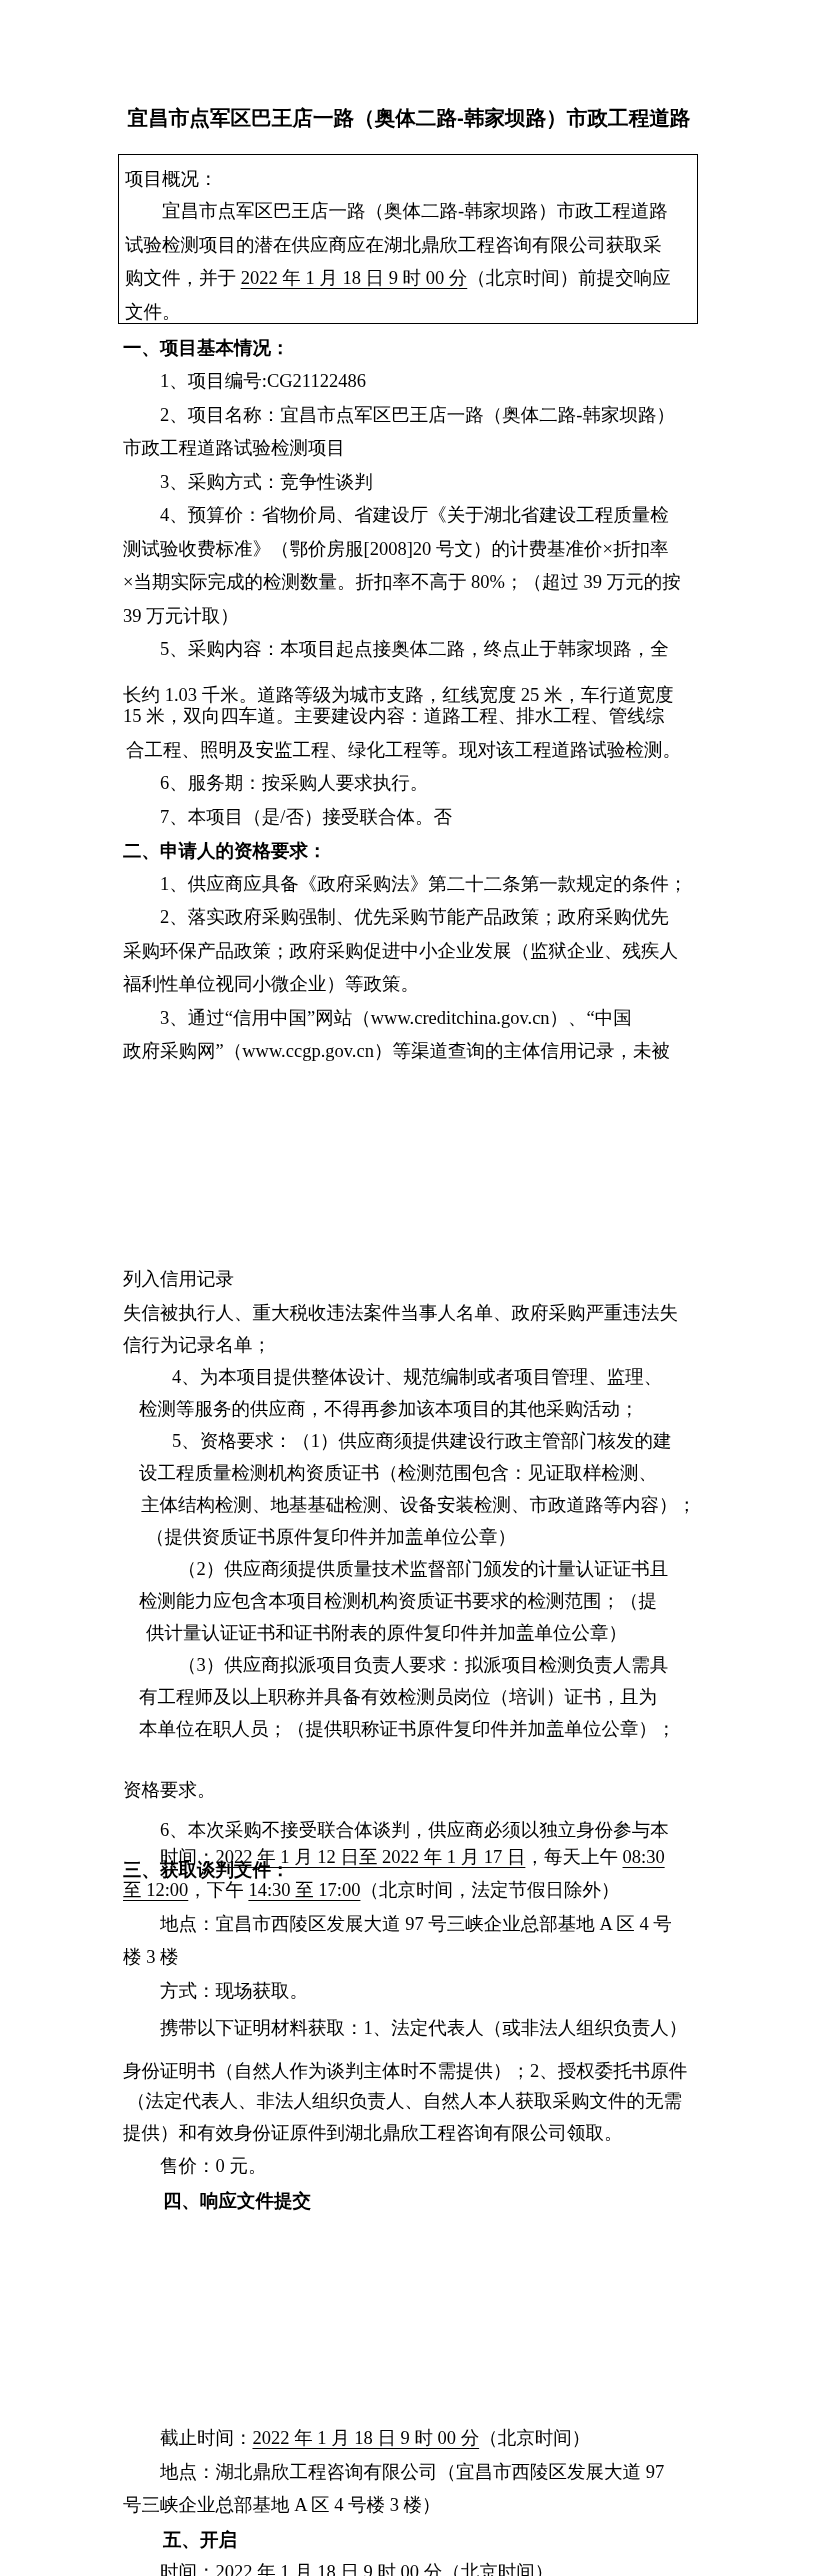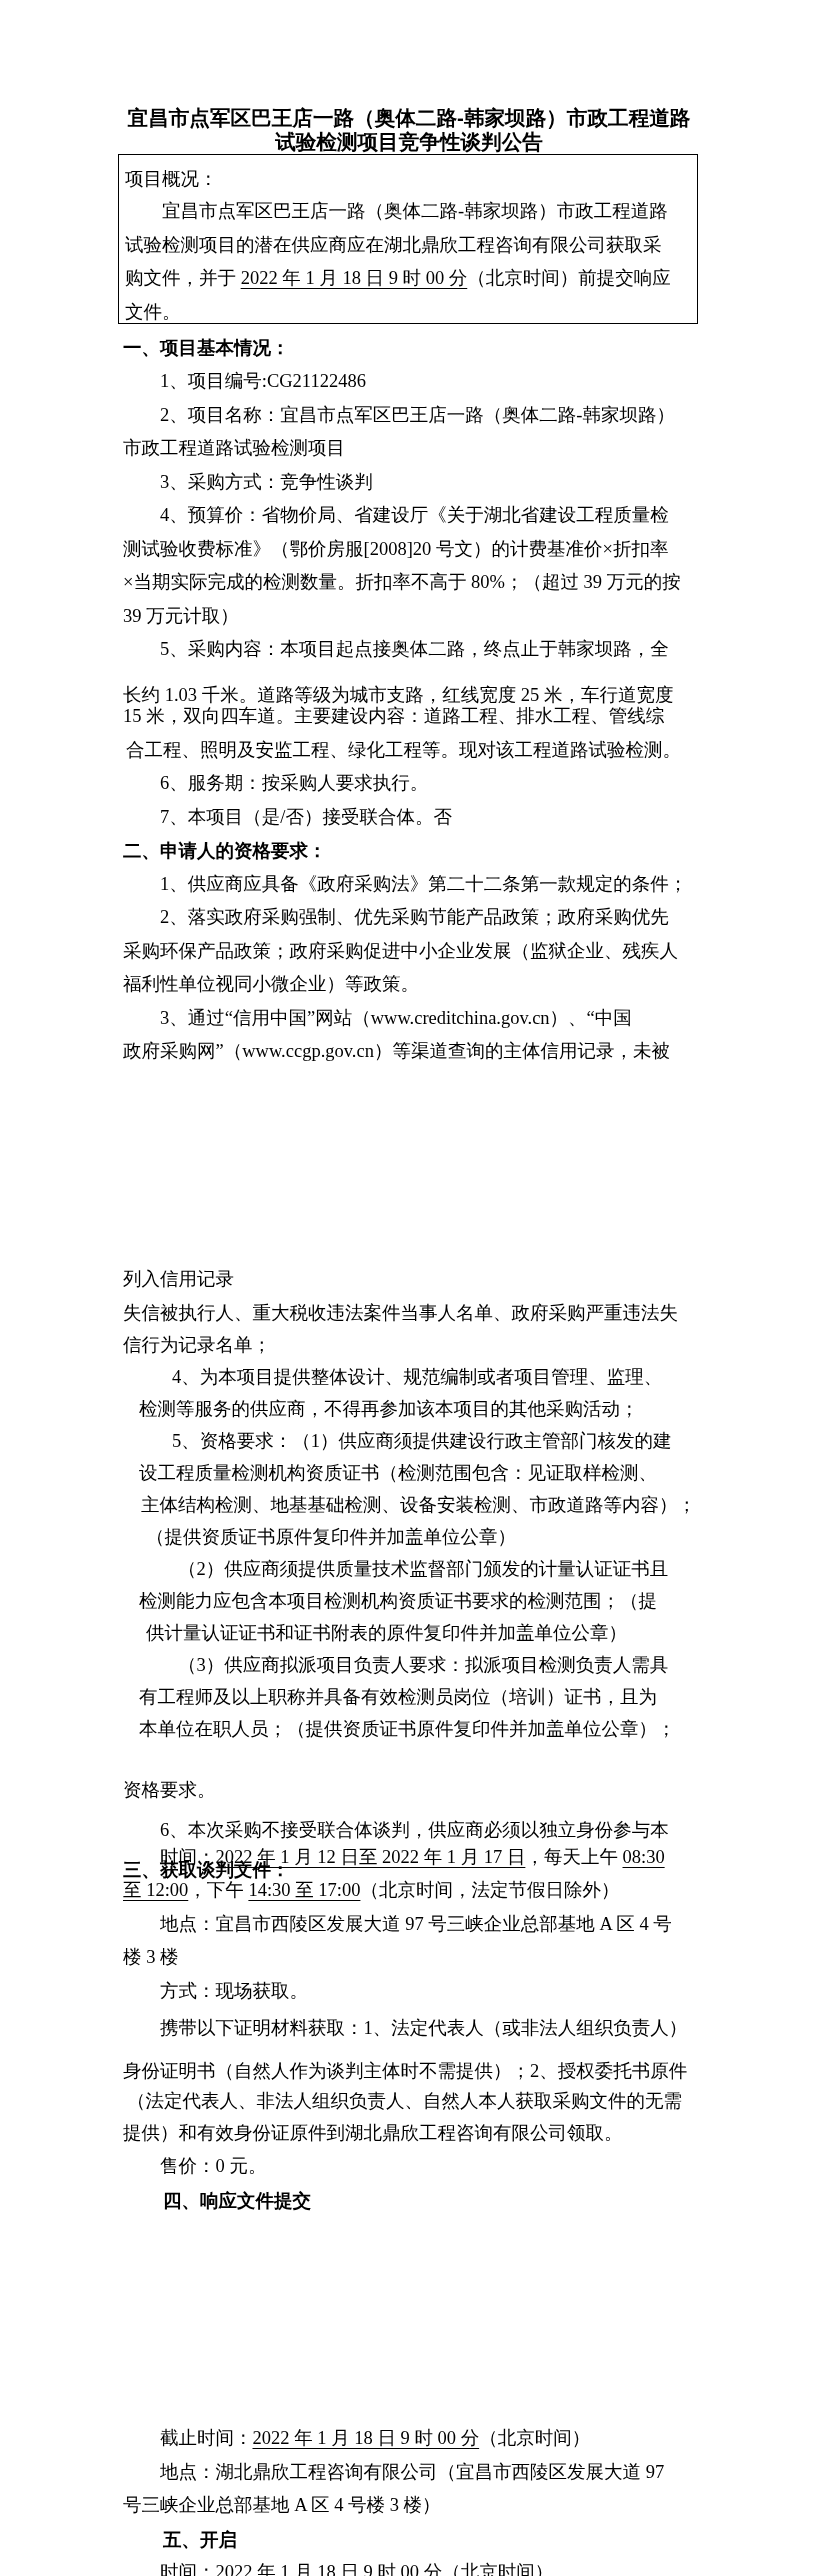--- a/index.html
+++ b/index.html
@@ -41,21 +41,20 @@
     border:1.5px solid #000000;
     box-sizing:border-box;
     background:transparent;
   }
 </style>
 </head>
 <body>
 
 <div id="page">
   <div class="title-line" style="top:107px;">宜昌市点军区巴王店一路（奥体二路-韩家坝路）市政工程道路</div>
-  <div class="title-line" style="top:131px;">试验检测项目竞争性谈判公告</div>
   <div id="overview-box" style="left: 118px; top: 154px; width: 580px; height: 170px; border-color: rgb(0, 0, 0);"></div>
   <div id="doc-body">
       <div class="line" style="top: 169px; left: 125px;"><span>项目概况：</span></div>
       <div class="line" style="top: 201px; left: 162px;"><span>宜昌市点军区巴王店一路（奥体二路-韩家坝路）市政工程道路</span></div>
       <div class="line" style="top: 235px; left: 125px; text-align: center;"><span>试验检测项目的潜在供应商应在湖北鼎欣工程咨询有限公司获取采</span></div>
       <div class="line" style="top: 268px; left: 125px;"><span>购文件，并于 </span><span class="u">2022 年 1 月 18 日 9 时 00 分</span><span>（北京时间）前提交响应</span></div>
       <div class="line" style="top: 302px; left: 125px;"><span>文件。</span></div>
       <div class="line h" style="top: 337px; left: 123px;"><span>一、项目基本情况：</span></div>
       <div class="line" style="top: 371px; left: 160px;"><span>1、项目编号:CG21122486</span></div>
       <div class="line" style="top: 405px; left: 160px;"><span>2、项目名称：宜昌市点军区巴王店一路（奥体二路-韩家坝路）</span></div>
@@ -85,21 +84,21 @@
       <div class="line" style="top: 1399px; left: 139px;"><span>检测等服务的供应商，不得再参加该本项目的其他采购活动；</span></div>
       <div class="line" style="top: 1431px; left: 172px;"><span>5、资格要求：（1）供应商须提供建设行政主管部门核发的建</span></div>
       <div class="line" style="top: 1463px; left: 139px;"><span>设工程质量检测机构资质证书（检测范围包含：见证取样检测、</span></div>
       <div class="line" style="top: 1495px; left: 141px;"><span>主体结构检测、地基基础检测、设备安装检测、市政道路等内容）；</span></div>
       <div class="line" style="top: 1527px; left: 146px;"><span>（提供资质证书原件复印件并加盖单位公章）</span></div>
       <div class="line" style="top: 1559px; left: 178px;"><span>（2）供应商须提供质量技术监督部门颁发的计量认证证书且</span></div>
       <div class="line" style="top: 1591px; left: 139px;"><span>检测能力应包含本项目检测机构资质证书要求的检测范围；（提</span></div>
       <div class="line" style="top: 1623px; left: 146px;"><span>供计量认证证书和证书附表的原件复印件并加盖单位公章）</span></div>
       <div class="line" style="top: 1655px; left: 178px;"><span>（3）供应商拟派项目负责人要求：拟派项目检测负责人需具</span></div>
       <div class="line" style="top: 1687px; left: 139px;"><span>有工程师及以上职称并具备有效检测员岗位（培训）证书，且为</span></div>
-      <div class="line" style="top: 1719px; left: 139px;"><span>本单位在职人员；（提供资质证书原件复印件并加盖单位公章）；</span></div>
+      <div class="line" style="top: 1719px; left: 139px;"><span>本单位在职人员；（提供职称证书原件复印件并加盖单位公章）；</span></div>
       <div class="line" style="top: 1820px; left: 160px;"><span>6、本次采购不接受联合体谈判，供应商必须以独立身份参与本</span></div>
       <div class="line" style="top: 1780px; left: 123px;"><span>资格要求。</span></div>
       <div class="line h" style="top: 1822px; left: 123px; margin-top: 37px;"><span>三、获取谈判文件：</span></div>
       <div class="line" style="top: 1847px; left: 160px;"><span>时间：</span><span class="u">2022 年 1 月 12 日至 2022 年 1 月 17 日</span><span>，每天上午 </span><span class="u">08:30</span></div>
       <div class="line" style="top: 1880px; left: 123px;"><span class="u">至 12:00</span><span>，下午 </span><span class="u">14:30 至 17:00</span><span>（北京时间，法定节假日除外）</span></div>
       <div class="line" style="top: 1914px; left: 160px;"><span>地点：宜昌市西陵区发展大道 97 号三峡企业总部基地 A 区 4 号</span></div>
       <div class="line" style="top: 1947px; left: 123px;"><span>楼 3 楼</span></div>
       <div class="line" style="top: 1981px; left: 160px;"><span>方式：现场获取。</span></div>
       <div class="line" style="top: 2018px; left: 160px;"><span>携带以下证明材料获取：1、法定代表人（或非法人组织负责人）</span></div>
       <div class="line" style="top: 2061px; left: 123px;"><span>身份证明书（自然人作为谈判主体时不需提供）；2、授权委托书原件</span></div>

